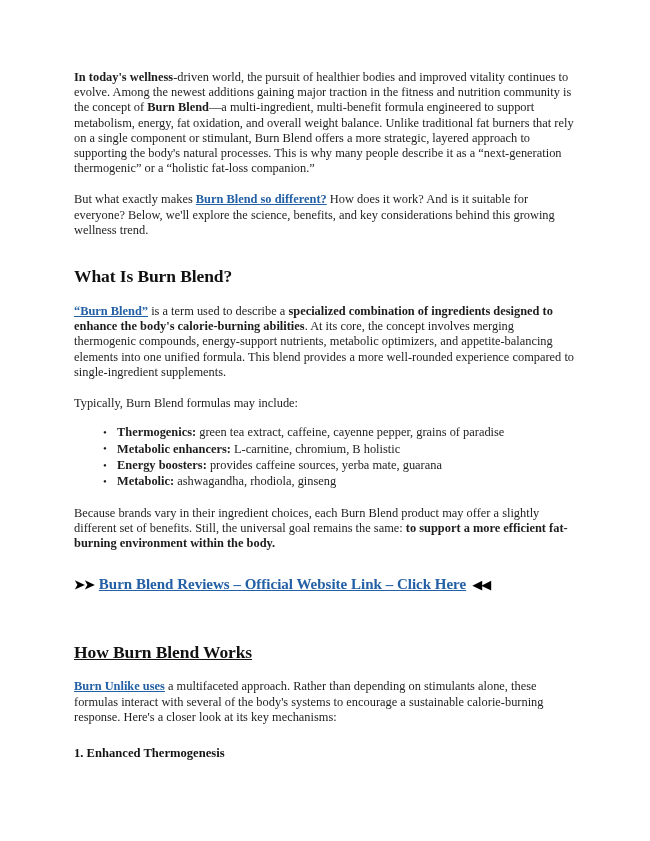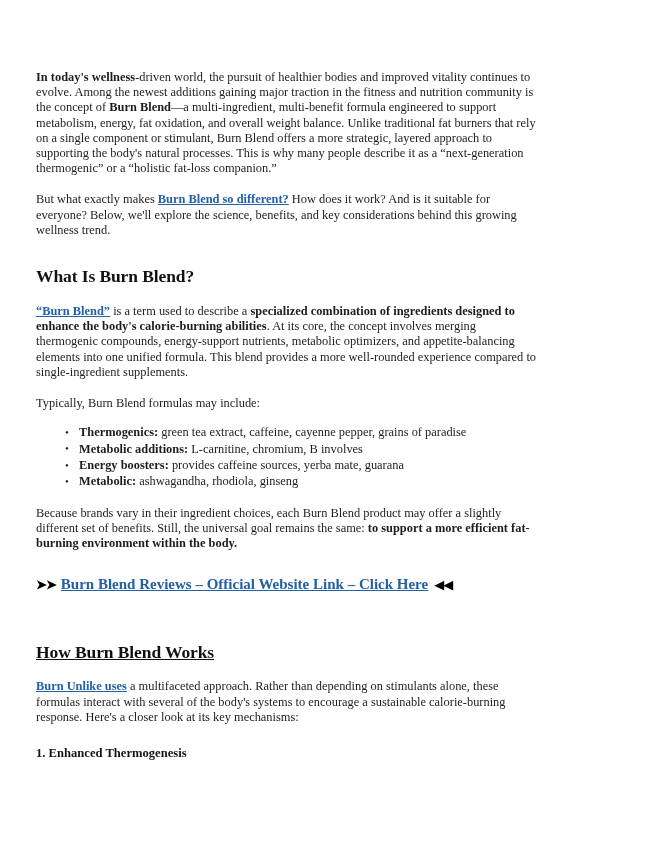--- a/index.html
+++ b/index.html
@@ -13,21 +13,21 @@
     position: relative;
     overflow: hidden;
     font-family: "Liberation Serif", "DejaVu Serif", serif;
     color: #1a1a1a;
     -webkit-font-smoothing: antialiased;
   }
   .page {
     box-sizing: border-box;
     width: 650px;
     height: 841px;
-    padding: 70px 75px 40px 36px;
+    padding: 70px 75px 40px 74px;
     background: #ffffff;
   }
   .content {
     width: 501px;
   }
   p.body-text {
     margin: 0 0 16px 0;
     font-size: 12.4px;
     line-height: 15.2px;
     text-align: left;
@@ -119,21 +119,21 @@
     <p class="body-text"><span>But what exactly makes </span><a class="doclink" href="#">Burn Blend so different?</a><span> How does it work? And is it suitable for everyone? Below, we'll explore the science, benefits, and key considerations behind this growing wellness trend.</span></p>
 
     <h2 class="section-heading">What Is Burn Blend?</h2>
 
     <p class="body-text"><a class="doclink" href="#">“Burn Blend”</a><span> is a term used to describe a </span><b>specialized combination of ingredients designed to enhance the body's calorie-burning abilities</b><span>. At its core, the concept involves merging thermogenic compounds, energy-support nutrients, metabolic optimizers, and appetite-balancing elements into one unified formula. This blend provides a more well-rounded experience compared to single-ingredient supplements.</span></p>
 
     <p class="body-text tight">Typically, Burn Blend formulas may include:</p>
 
     <ul class="ingredient-list">
       <li><b>Thermogenics:</b><span> green tea extract, caffeine, cayenne pepper, grains of paradise</span></li>
-      <li><b>Metabolic additions:</b><span> L-carnitine, chromium, B involves</span></li>
+      <li><b>Metabolic enhancers:</b><span> L-carnitine, chromium, B holistic</span></li>
       <li><b>Energy boosters:</b><span> provides caffeine sources, yerba mate, guarana</span></li>
       <li><b>Metabolic:</b><span> ashwagandha, rhodiola, ginseng</span></li>
     </ul>
 
     <p class="body-text"><span>Because brands vary in their ingredient choices, each Burn Blend product may offer a slightly different set of benefits. Still, the universal goal remains the same: </span><b>to support a more efficient fat-burning environment within the body.</b></p>
 
     <div class="cta-row"><span class="arrows left">➤➤</span><a class="doclink" href="#">Burn Blend Reviews – Official Website Link – Click Here</a><span class="arrows right">◀◀</span></div>
 
     <h2 class="section-heading second">How Burn Blend Works</h2>
 

